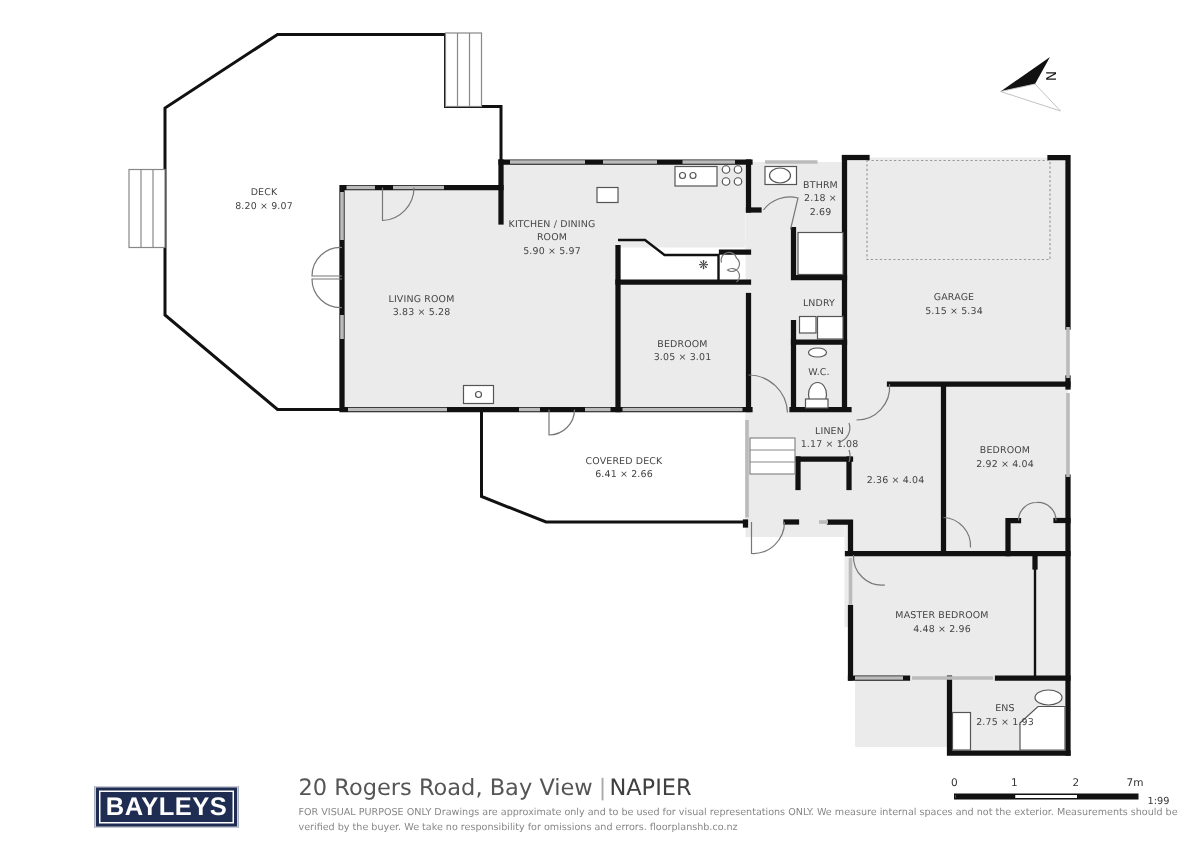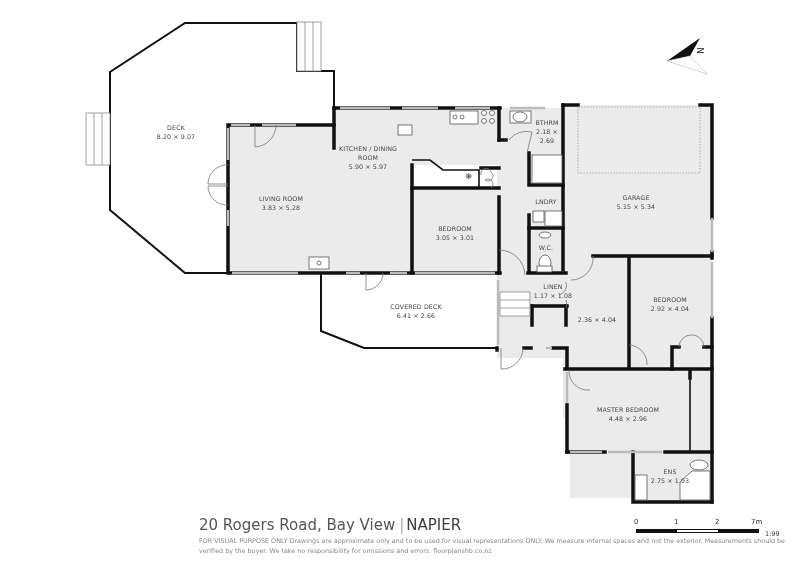--- a/index.html
+++ b/index.html
@@ -230,20 +230,24 @@
 
     <text class="lbl" x="628" y="412">MASTER BEDROOM</text>
     <text class="lbl" x="628" y="421">4.48 × 2.96</text>
 
     <text class="lbl" x="670" y="474">ENS</text>
     <text class="lbl" x="670" y="483">2.75 × 1.93</text>
   </g>
 </svg>
 
 <div class="footer">
+  <div class="logo">
+    <div class="logo-inner"></div>
+    <span class="logo-text">BAYLEYS</span>
+  </div>
   <div class="address">
     <span>20 Rogers Road, Bay View</span><span class="sep">|</span><span class="city">NAPIER</span>
   </div>
   <div class="disclaimer">FOR VISUAL PURPOSE ONLY Drawings are approximate only and to be used for visual representations ONLY. We measure internal spaces and not the exterior. Measurements should be verified by the buyer. We take no responsibility for omissions and errors. floorplanshb.co.nz</div>
   <div class="scale">
     <div class="scale-ticks">
       <span style="left:0px">0</span>
       <span style="left:40px">1</span>
       <span style="left:81px">2</span>
       <span style="left:117px">7m</span>

